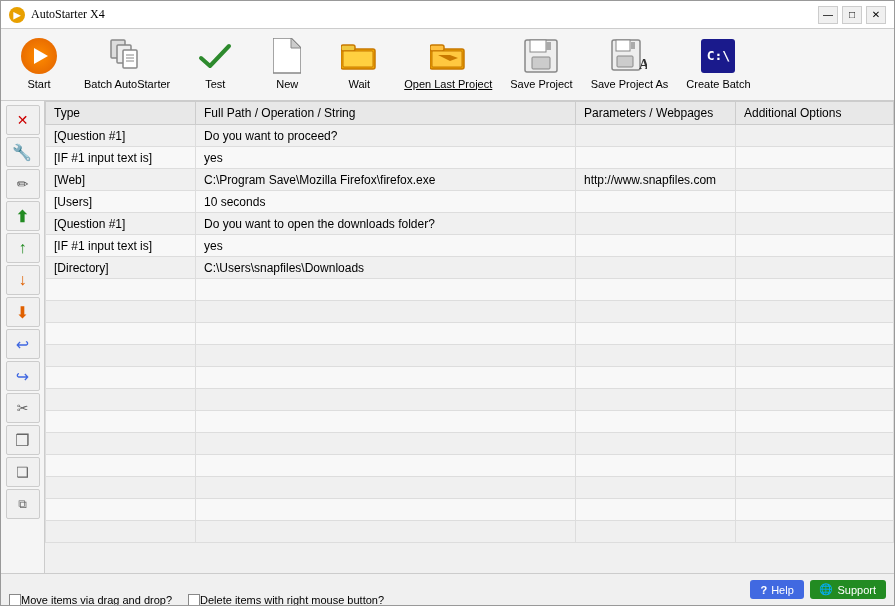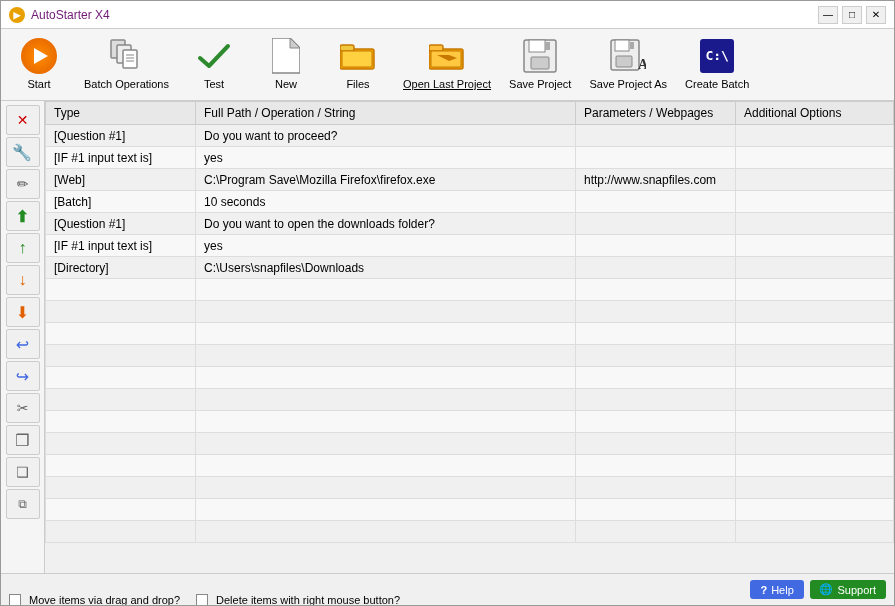--- a/index.html
+++ b/index.html
@@ -33,21 +33,22 @@
       border-radius: 50%;
       display: flex;
       align-items: center;
       justify-content: center;
       font-size: 9px;
       color: white;
       font-weight: bold;
     }
     .title-bar-text {
       font-size: 12px;
-      color: #701a75;
+      color: #000000;
+      font-family: Liberation Serif, serif;
     }
     .title-bar-controls {
       display: flex;
       gap: 4px;
     }
     .title-bar-btn {
       width: 20px;
       height: 18px;
       background: #f0f0f0;
       border: 1px solid #ccc;
@@ -214,21 +215,21 @@
     }
     .status-bar-left {
       display: flex;
       align-items: center;
       gap: 16px;
       flex: 1;
     }
     .status-item {
       display: flex;
       align-items: center;
-      gap: 8px;
+      gap: 0;
       margin-top: 20px;
     }
     .checkbox-mock {
       width: 12px;
       height: 12px;
       border: 1px solid #888;
       background: white;
       flex-shrink: 0;
     }
     .status-bar-right {
@@ -297,21 +298,21 @@
     <div class="icon-area">
       <svg width="36" height="36" viewBox="0 0 36 36">
         <rect x="2" y="2" width="14" height="18" fill="#ddd" stroke="#888" stroke-width="1.5" rx="1"></rect>
         <rect x="8" y="7" width="14" height="18" fill="#eee" stroke="#888" stroke-width="1.5" rx="1"></rect>
         <rect x="14" y="12" width="14" height="18" fill="#fff" stroke="#888" stroke-width="1.5" rx="1"></rect>
         <line x1="17" y1="17" x2="25" y2="17" stroke="#888" stroke-width="1"></line>
         <line x1="17" y1="20" x2="25" y2="20" stroke="#888" stroke-width="1"></line>
         <line x1="17" y1="23" x2="25" y2="23" stroke="#888" stroke-width="1"></line>
       </svg>
     </div>
-    <span class="btn-label">Batch Operations</span>
+    <span class="btn-label">Batch AutoStarter</span>
   </button>
 
   <button class="toolbar-btn">
     <div class="icon-area">
       <svg width="36" height="36" viewBox="0 0 36 36">
         <polyline points="4,20 13,28 32,8" fill="none" stroke="#2d8a2d" stroke-width="4" stroke-linecap="round" stroke-linejoin="round"></polyline>
       </svg>
     </div>
     <span class="btn-label">Test</span>
   </button>
@@ -327,21 +328,21 @@
   </button>
 
   <button class="toolbar-btn">
     <div class="icon-area">
       <svg width="36" height="30" viewBox="0 0 36 30">
         <rect x="0" y="8" width="34" height="20" fill="#f0a800" stroke="#c87800" stroke-width="1.5" rx="2"></rect>
         <rect x="0" y="4" width="14" height="6" fill="#f0c840" stroke="#c87800" stroke-width="1.5" rx="2"></rect>
         <rect x="2" y="10" width="30" height="16" fill="#ffd040" stroke="#c87800" stroke-width="1" rx="1"></rect>
       </svg>
     </div>
-    <span class="btn-label">Files</span>
+    <span class="btn-label">Wait</span>
   </button>
 
   <button class="toolbar-btn" style="min-width:88px;text-decoration:underline;">
     <div class="icon-area">
       <svg width="36" height="30" viewBox="0 0 36 30">
         <rect x="0" y="8" width="34" height="20" fill="#e8a000" stroke="#c87800" stroke-width="1.5" rx="2"></rect>
         <rect x="0" y="4" width="14" height="6" fill="#ffc040" stroke="#c87800" stroke-width="1.5" rx="2"></rect>
         <rect x="2" y="10" width="30" height="16" fill="#ffc840" stroke="#c87800" stroke-width="1" rx="1"></rect>
         <path d="M8,14 L20,14 L20,20 L28,17 L20,14 L20,20" fill="#c87800" stroke="none"></path>
       </svg>
@@ -424,21 +425,21 @@
     <td></td>
     <td></td>
   </tr>
           <tr>
     <td>[Web]</td>
     <td>C:\Program Save\Mozilla Firefox\firefox.exe</td>
     <td>http://www.snapfiles.com</td>
     <td></td>
   </tr>
           <tr>
-    <td>[Batch]</td>
+    <td>[Users]</td>
     <td>10 seconds</td>
     <td></td>
     <td></td>
   </tr>
           <tr>
     <td>[Question #1]</td>
     <td>Do you want to open the downloads folder?</td>
     <td></td>
     <td></td>
   </tr>

